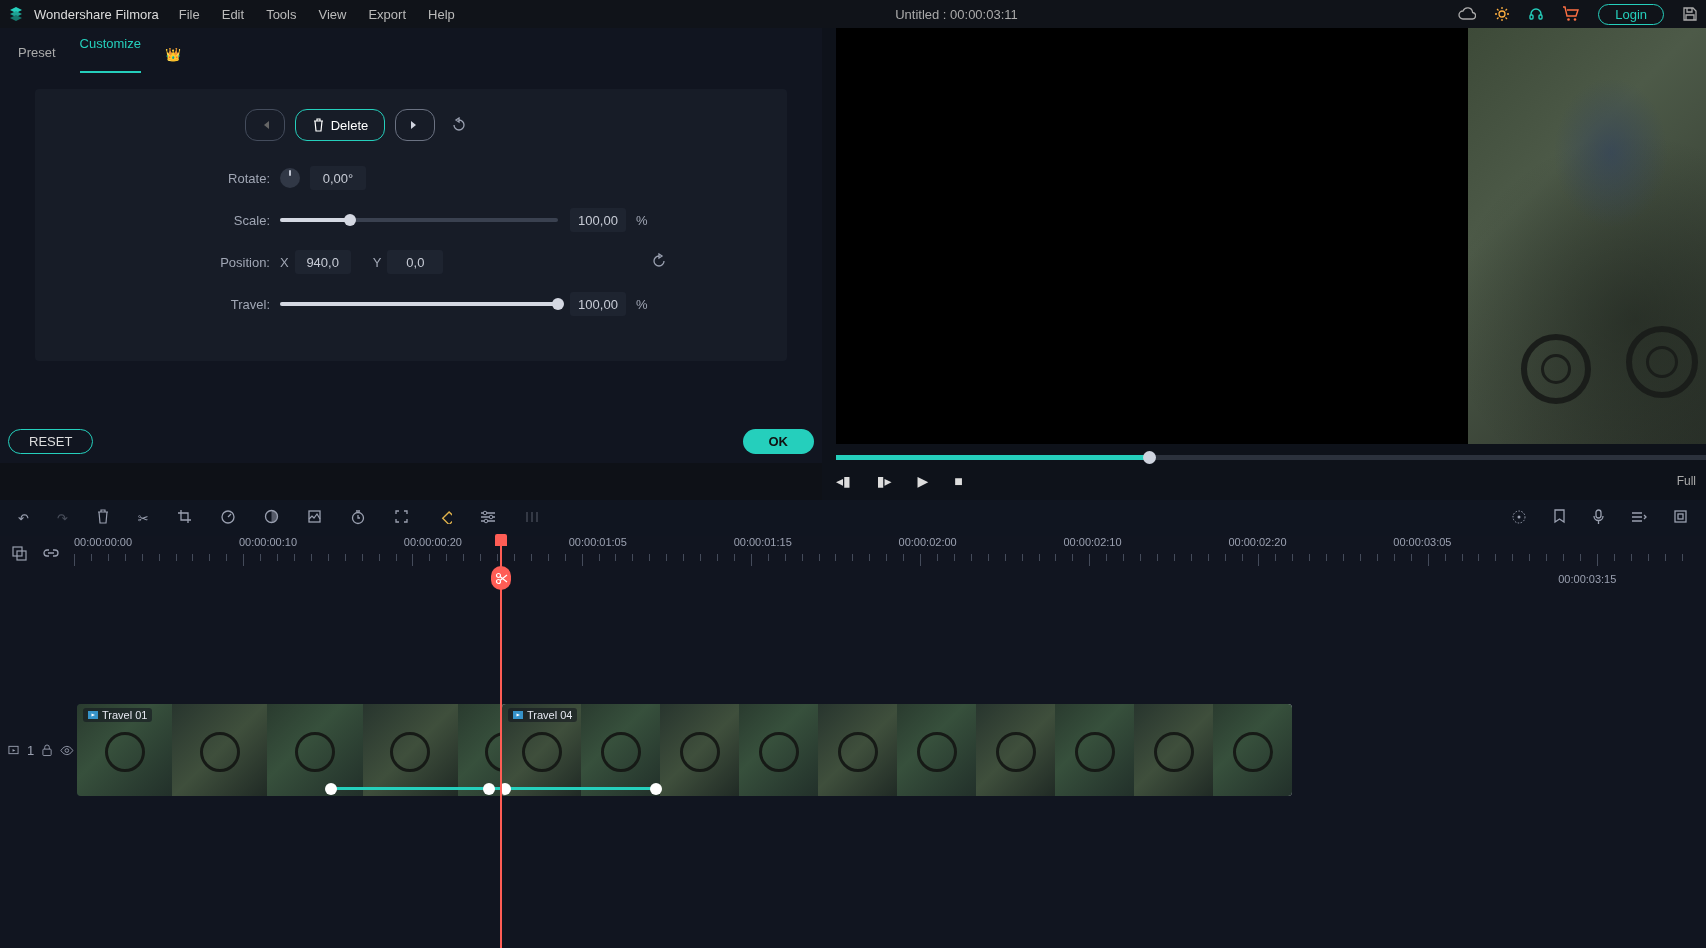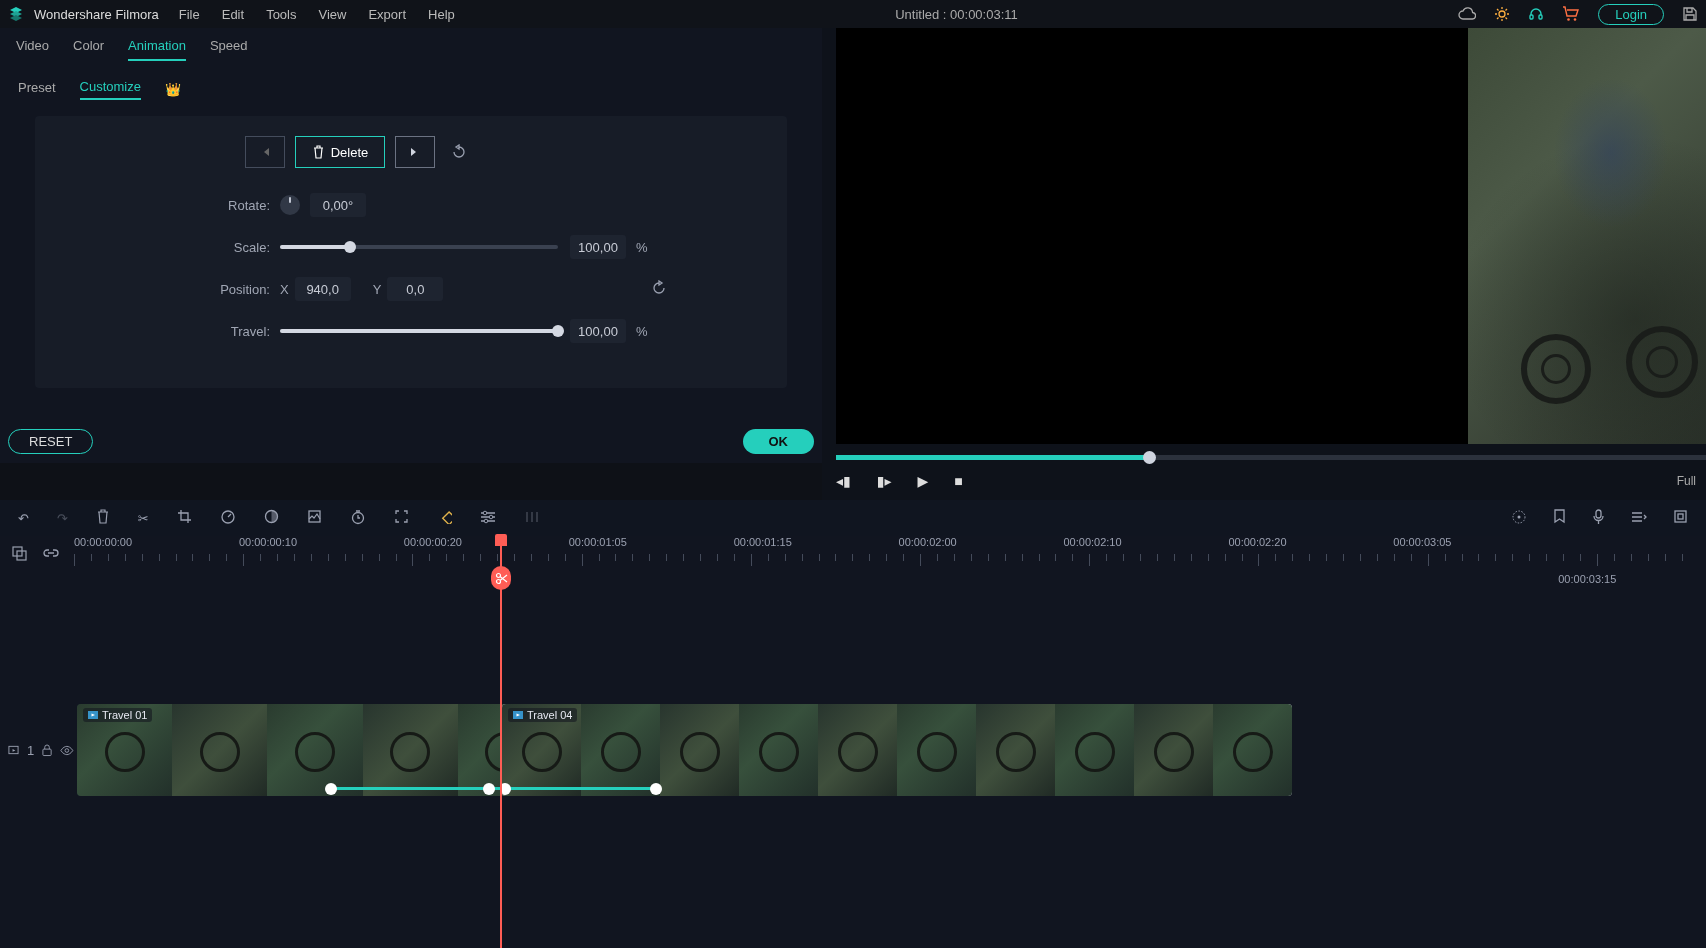--- a/index.html
+++ b/index.html
@@ -17,21 +17,21 @@
   .cart { color:#ff7043; }
   .login-btn { border:1px solid #25cfbc; border-radius:12px; padding:2px 16px; color:#25cfbc; cursor:pointer; }
   .top-row { position:absolute; top:28px; left:0; width:822px; height:435px; background:#111520; }
   .tabs1 { display:flex; gap:24px; padding:10px 16px; }
   .tab { color:#aaa; cursor:pointer; padding-bottom:6px; }
   .tab.active { color:#25cfbc; border-bottom:2px solid #25cfbc; }
   .tabs2 { display:flex; gap:24px; padding:8px 18px 10px 18px; align-items:center; }
   .crown { font-size:13px; }
   .panel { margin:6px 35px 0 35px; background:#171c27; border-radius:4px; padding:20px 20px 28px 20px; min-height:220px; }
   .row-controls { display:flex; gap:10px; align-items:center; margin-left:190px; margin-bottom:24px; }
-  .ctrl-btn { border:1px solid #444c5c; color:#888; border-radius:0; height:32px; width:40px; display:flex; align-items:center; justify-content:center; cursor:pointer; background:transparent; }
+  .ctrl-btn { border:1px solid #444c5c; color:#888; border-radius:12px; height:32px; width:40px; display:flex; align-items:center; justify-content:center; cursor:pointer; background:transparent; }
   .ctrl-btn.delete { width:90px; border-color:#25cfbc; color:#fff; gap:6px; }
   .param-row { display:flex; align-items:center; margin-bottom:16px; height:26px; }
   .param-label { width:225px; text-align:right; padding-right:10px; color:#a0a6b4; }
   .dial { width:20px; height:20px; border-radius:50%; background:#313846; margin-right:10px; position:relative; }
   .dial::after { content:''; position:absolute; top:2px; left:9px; width:2px; height:6px; background:#c0c6d2; border-radius:1px; }
   .value-box { background:#1e2430; border:0; color:#c8ccd6; width:56px; height:24px; text-align:center; border-radius:3px; font-size:13px; }
   .unit { margin-left:10px; color:#a0a6b4; }
   .slider { position:relative; width:278px; height:4px; background:#3a4150; border-radius:2px; margin-right:12px; }
   .slider .fill { position:absolute; left:0; top:0; height:100%; background:#d4d8e2; border-radius:2px; }
   .slider .knob { position:absolute; top:-4px; width:12px; height:12px; border-radius:50%; background:#d4d8e2; }
@@ -141,29 +141,23 @@
     <span class="login-btn">Login</span>
     <span class="icon-btn">
         <svg width="16" height="16" viewBox="0 0 16 16">
           <path d="M2 2h9l3 3v9H2V2z M5 2v4h5V2 M4 14v-5h8v5" fill="none" stroke="#aaa" stroke-width="1.3"></path>
         </svg>
       </span>
   </div>
 </div>
 
 <div class="top-row">
-  <div class="tabs1">
-    <span class="tab">Video</span>
-    <span class="tab">Color</span>
-    <span class="tab active">Animation</span>
-    <span class="tab">Speed</span>
-  </div>
   <div class="tabs2">
     <span class="tab" style="padding-bottom:4px;">Preset</span>
-    <span class="tab active" style="padding-bottom:4px;">Customize</span>
+    <span class="tab active" style="padding-bottom:20px;">Customize</span>
     <span class="crown">👑</span>
   </div>
   <div class="panel">
     <div class="row-controls">
       <span class="ctrl-btn">
           <svg width="14" height="14" viewBox="0 0 14 14">
             <path d="M4 3v8M11 3l-5 4 5 4V3z" fill="#666"></path>
           </svg>
         </span>
       <span class="ctrl-btn delete">

